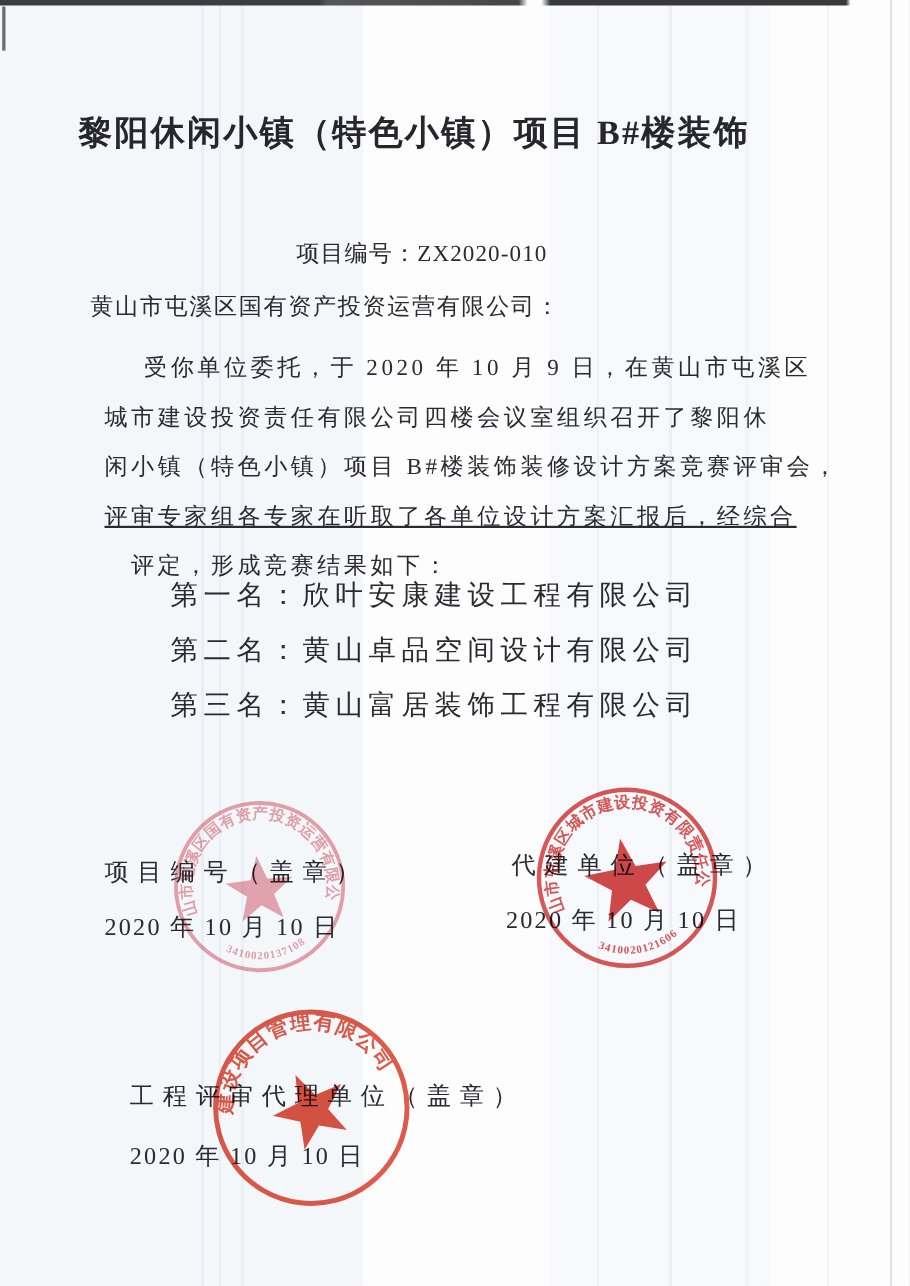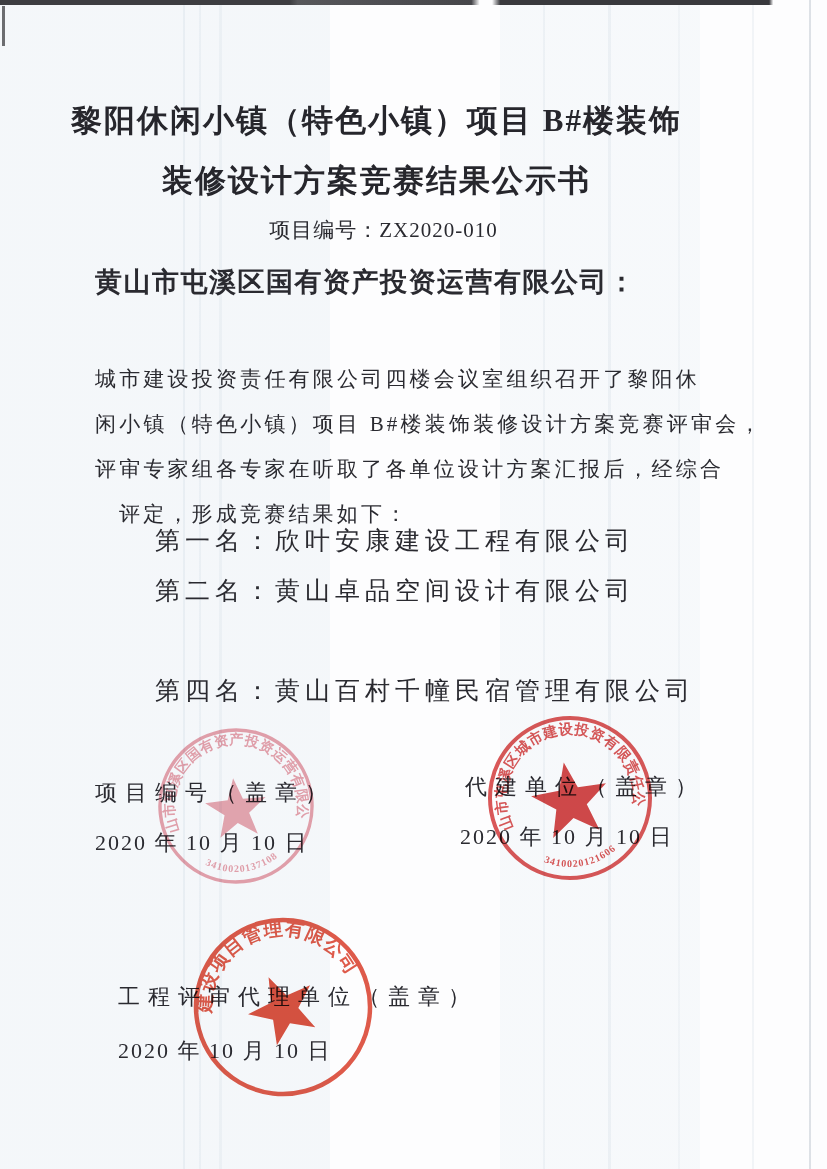--- a/index.html
+++ b/index.html
@@ -29,21 +29,21 @@
       transparent 59.5%,#39393d 60.5%,#39393d 93%,transparent 93.5%);
   }
   #left-tick{left:2px;top:6px;width:3px;height:40px;background:#4a4a4e;opacity:.8;}
 
   .abs{position:absolute;z-index:1;}
   .title{
     left:0;width:753px;text-align:center;font-weight:700;font-size:31px;
     letter-spacing:2px;color:#26262c;
   }
   .projno{left:0;width:767px;text-align:center;font-size:21px;letter-spacing:1px;}
-  .addressee{left:95px;font-size:27px;font-weight:700;letter-spacing:1.5px;}
+  .addressee{left:82px;font-size:21px;font-weight:400;letter-spacing:1.5px;}
   .bodyline{left:95px;width:670px;font-size:21px;letter-spacing:3.2px;white-space:nowrap;}
   .indent{padding-left:36px;}
   .rankline{left:155px;font-size:25px;letter-spacing:5px;white-space:nowrap;}
   .sig-label{font-size:22px;letter-spacing:8px;white-space:nowrap;}
   .sig-date{font-size:22px;letter-spacing:2px;white-space:nowrap;text-align:center;}
 
   .seal{position:absolute;z-index:3;mix-blend-mode:multiply;pointer-events:none;}
   .seal text{font-family:"Liberation Serif","DejaVu Serif",serif;font-weight:700;}
   #seal-1{left:151px;top:721px;opacity:.82;transform:rotate(-6deg);}
   #seal-2{left:482px;top:710px;opacity:.93;transform:rotate(-10deg);}
@@ -51,34 +51,34 @@
 </style>
 </head>
 <body>
 
 <div id="page">
 
   <div id="top-band" class="artifact"></div>
   <div id="left-tick" class="artifact"></div>
 
   <div class="abs title" style="top:100px;">黎阳休闲小镇（特色小镇）项目 B#楼装饰</div>
-  <div class="abs title" style="top:160px;">装修设计方案竞赛结果公示书</div>
 
   <div class="abs projno" style="top:216px;">项目编号：ZX2020-010</div>
 
   <div class="abs addressee" style="top:264px;">黄山市屯溪区国有资产投资运营有限公司：</div>
 
+  <div class="abs bodyline indent" style="top:320px;">受你单位委托，于 2020 年 10 月 9 日，在黄山市屯溪区</div>
   <div class="abs bodyline" style="top:410px;">闲小镇（特色小镇）项目 B#楼装饰装修设计方案竞赛评审会，</div>
   <div class="abs bodyline" style="top:365px;">城市建设投资责任有限公司四楼会议室组织召开了黎阳休</div>
-  <div class="abs bodyline" style="top:455px;">评审专家组各专家在听取了各单位设计方案汇报后，经综合</div>
+  <div class="abs bodyline" style="top:455px;text-decoration:underline;">评审专家组各专家在听取了各单位设计方案汇报后，经综合</div>
   <div class="abs bodyline" style="top:500px;margin-left:24px;">评定，形成竞赛结果如下：</div>
 
   <div class="abs rankline" style="top:524px;">第一名：欣叶安康建设工程有限公司</div>
   <div class="abs rankline" style="top:574px;text-align:center;">第二名：黄山卓品空间设计有限公司</div>
-  <div class="abs rankline" style="top:674px;">第四名：黄山百村千幢民宿管理有限公司</div>
+  <div class="abs rankline" style="top:624px;">第三名：黄山富居装饰工程有限公司</div>
 
   <div class="abs sig-label" style="left:95px;top:778px;">项目编号（盖章）</div>
   <div class="abs sig-date" style="left:95px;top:828px;">2020 年 10 月 10 日</div>
 
   <div class="abs sig-label" style="left:465px;top:772px;">代建单位（盖章）</div>
   <div class="abs sig-date" style="left:460px;top:822px;">2020 年 10 月 10 日</div>
 
   <div class="abs sig-label" style="left:118px;top:982px;">工程评审代理单位（盖章）</div>
   <div class="abs sig-date" style="left:118px;top:1036px;">2020 年 10 月 10 日</div>
 

